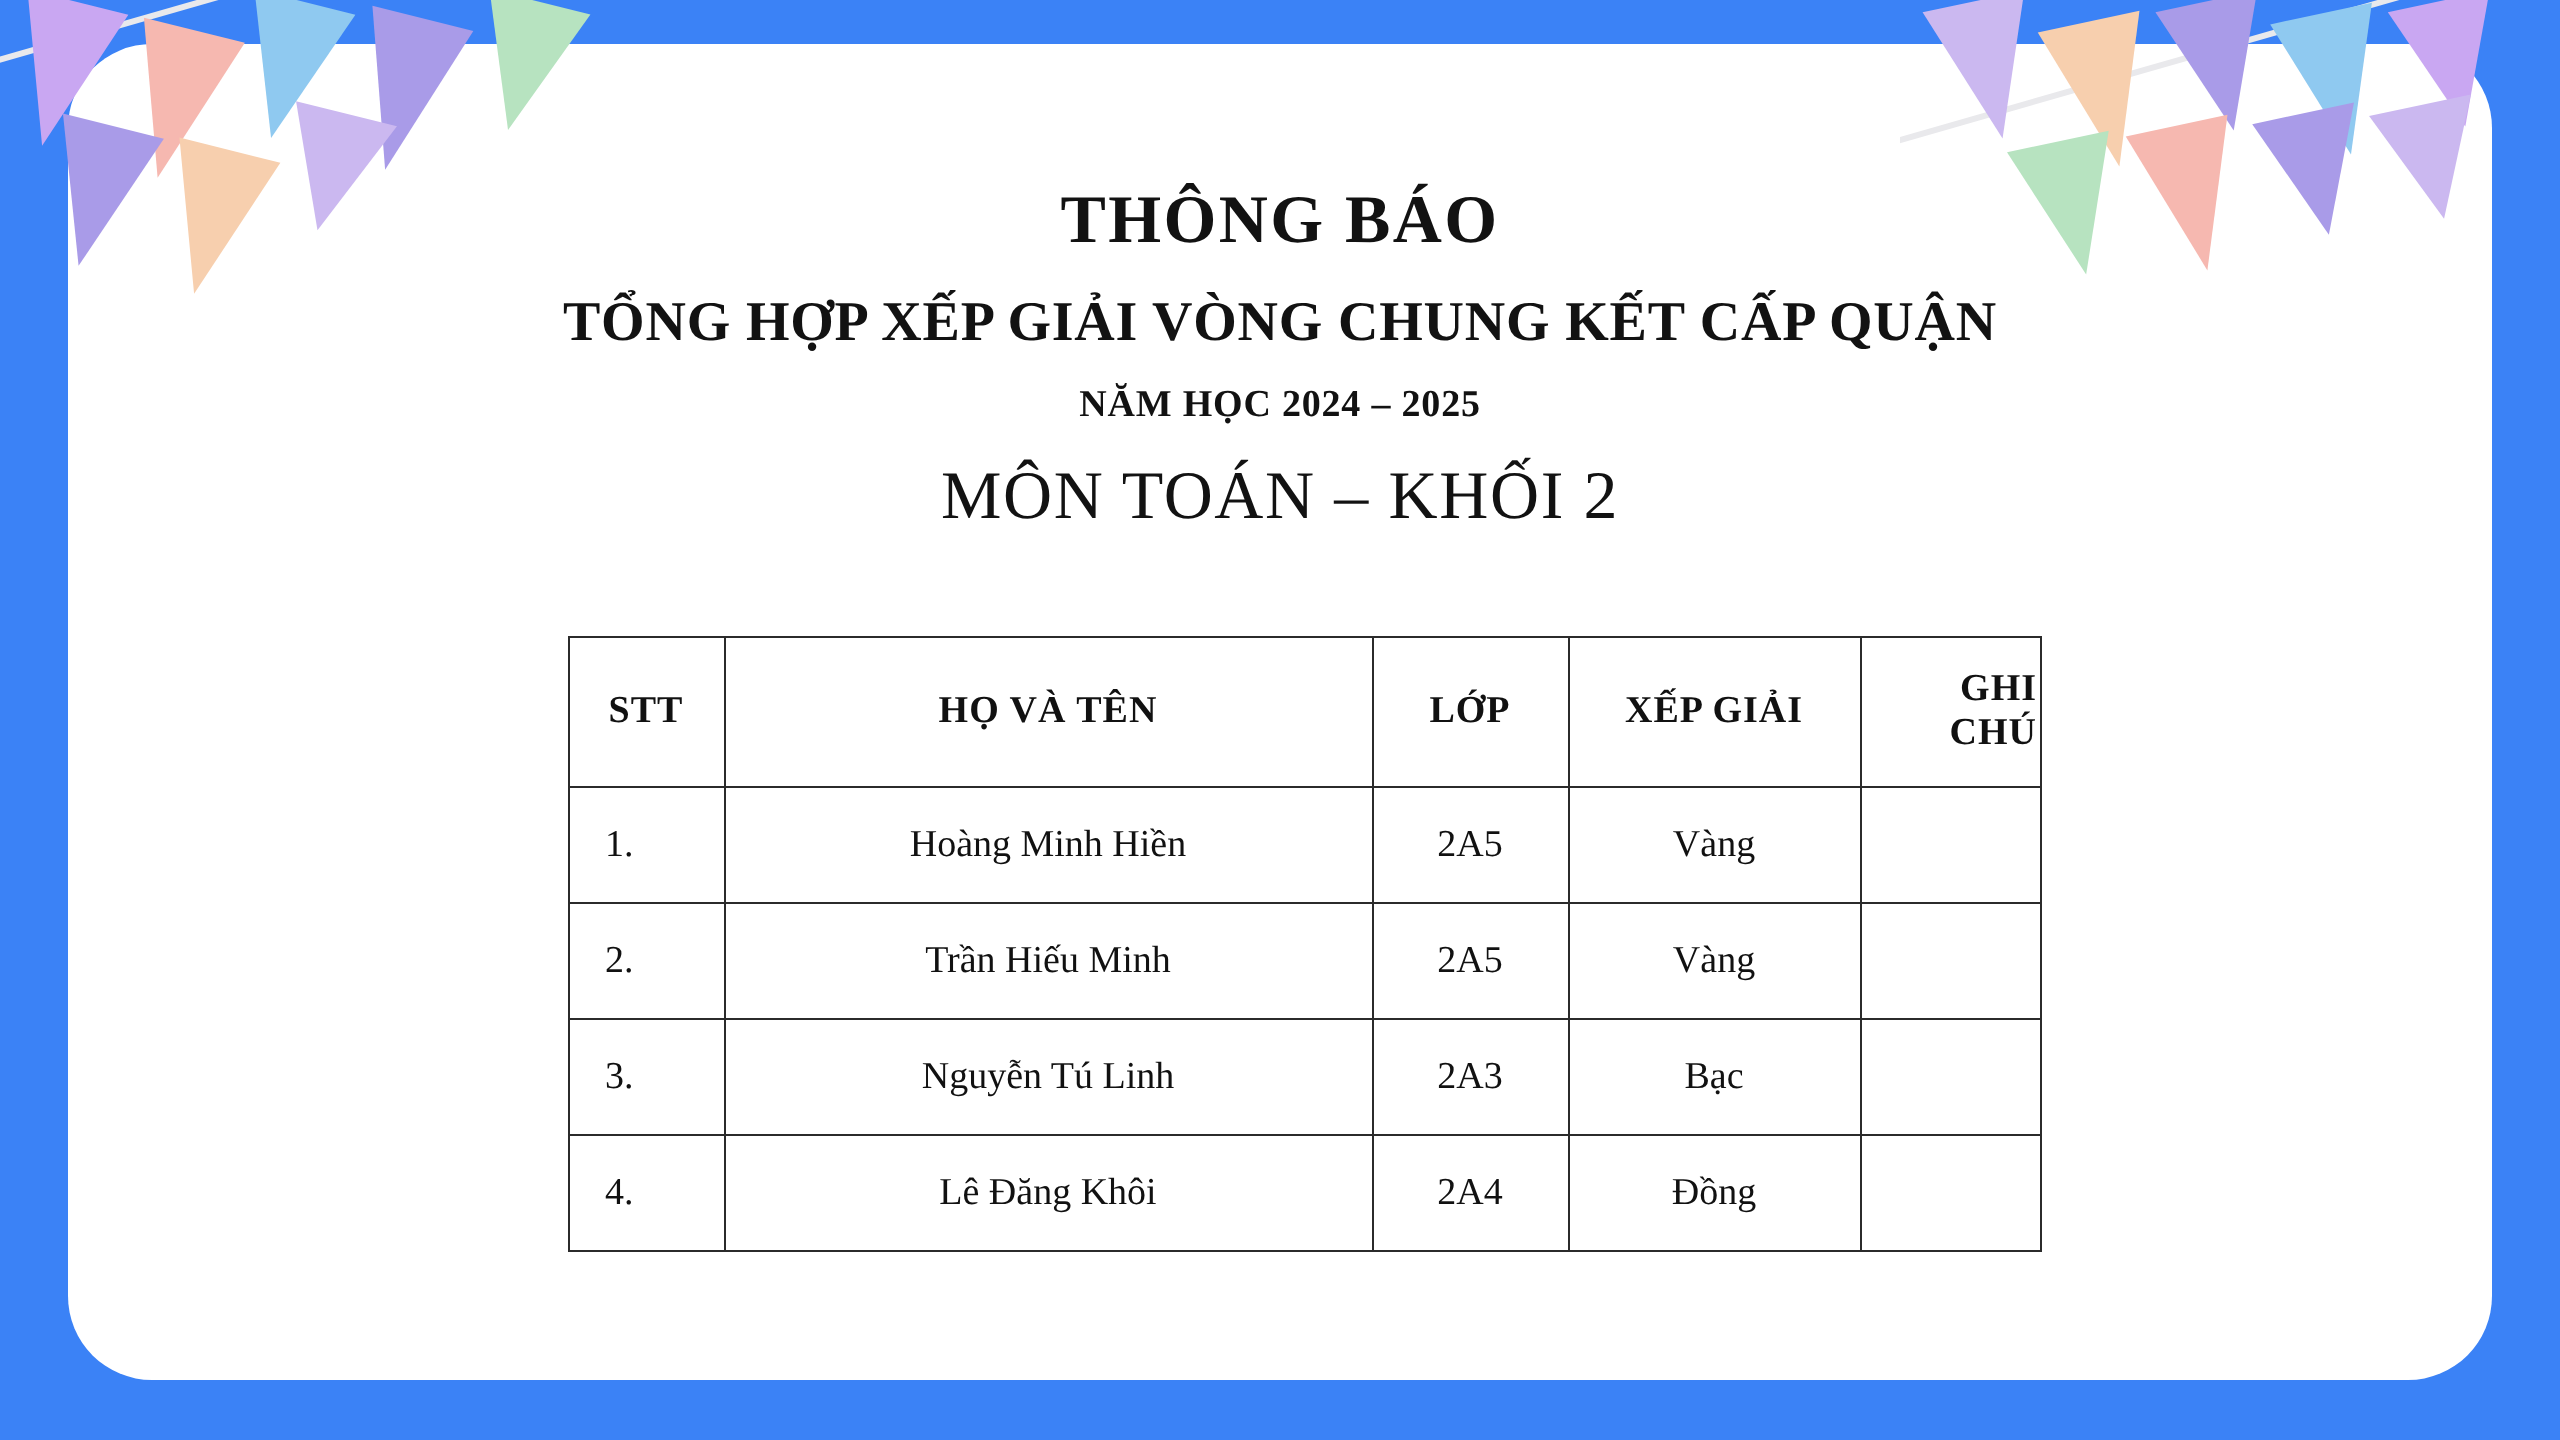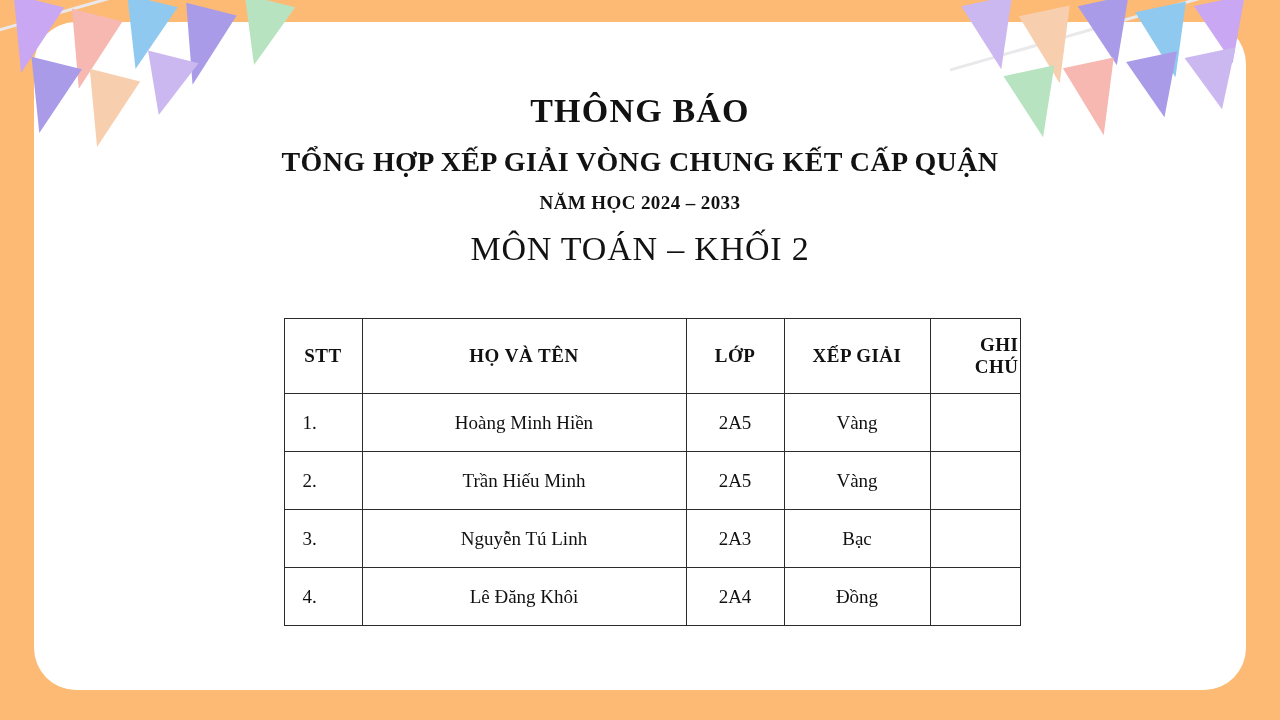--- a/index.html
+++ b/index.html
@@ -11,21 +11,21 @@
     height: 720px;
     overflow: hidden;
     font-family: "Liberation Serif", serif;
     background: #F5C518;
   }
 
   .slide {
     position: relative;
     width: 1280px;
     height: 720px;
-    background: #fdba74;
+    background: #3b82f6;
   }
 
   
   .page {
     position: absolute;
     left: 34px;
     top: 22px;
     width: 1212px;
     height: 668px;
     background: #ffffff;
@@ -174,21 +174,21 @@
     <div class="flag" style="left:250px;top:0px;   border-top:64px solid #C9A7F2; transform: rotate(-12deg);"></div>
     <div class="flag" style="left:60px; top:70px;  border-top:68px solid #B7E3C0; transform: rotate(-12deg);"></div>
     <div class="flag" style="left:120px;top:62px;  border-top:74px solid #F6B8B0; transform: rotate(-12deg);"></div>
     <div class="flag" style="left:182px;top:56px;  border-top:62px solid #A99BE8; transform: rotate(-12deg);"></div>
     <div class="flag" style="left:240px;top:52px;  border-top:58px solid #CBB8F0; transform: rotate(-12deg);"></div>
   </div>
 
   <div class="doc">
     <h1 class="title-main">THÔNG BÁO</h1>
     <div class="title-sub1">TỔNG HỢP XẾP GIẢI VÒNG CHUNG KẾT CẤP QUẬN</div>
-    <div class="title-year">NĂM HỌC 2024 – 2033</div>
+    <div class="title-year">NĂM HỌC 2024 – 2025</div>
     <div class="title-subject">MÔN TOÁN – KHỐI 2</div>
 
     <div class="table-wrap">
       <table class="result-table">
         <colgroup>
           <col class="col-stt">
           <col class="col-name">
           <col class="col-class">
           <col class="col-prize">
           <col class="col-note">

